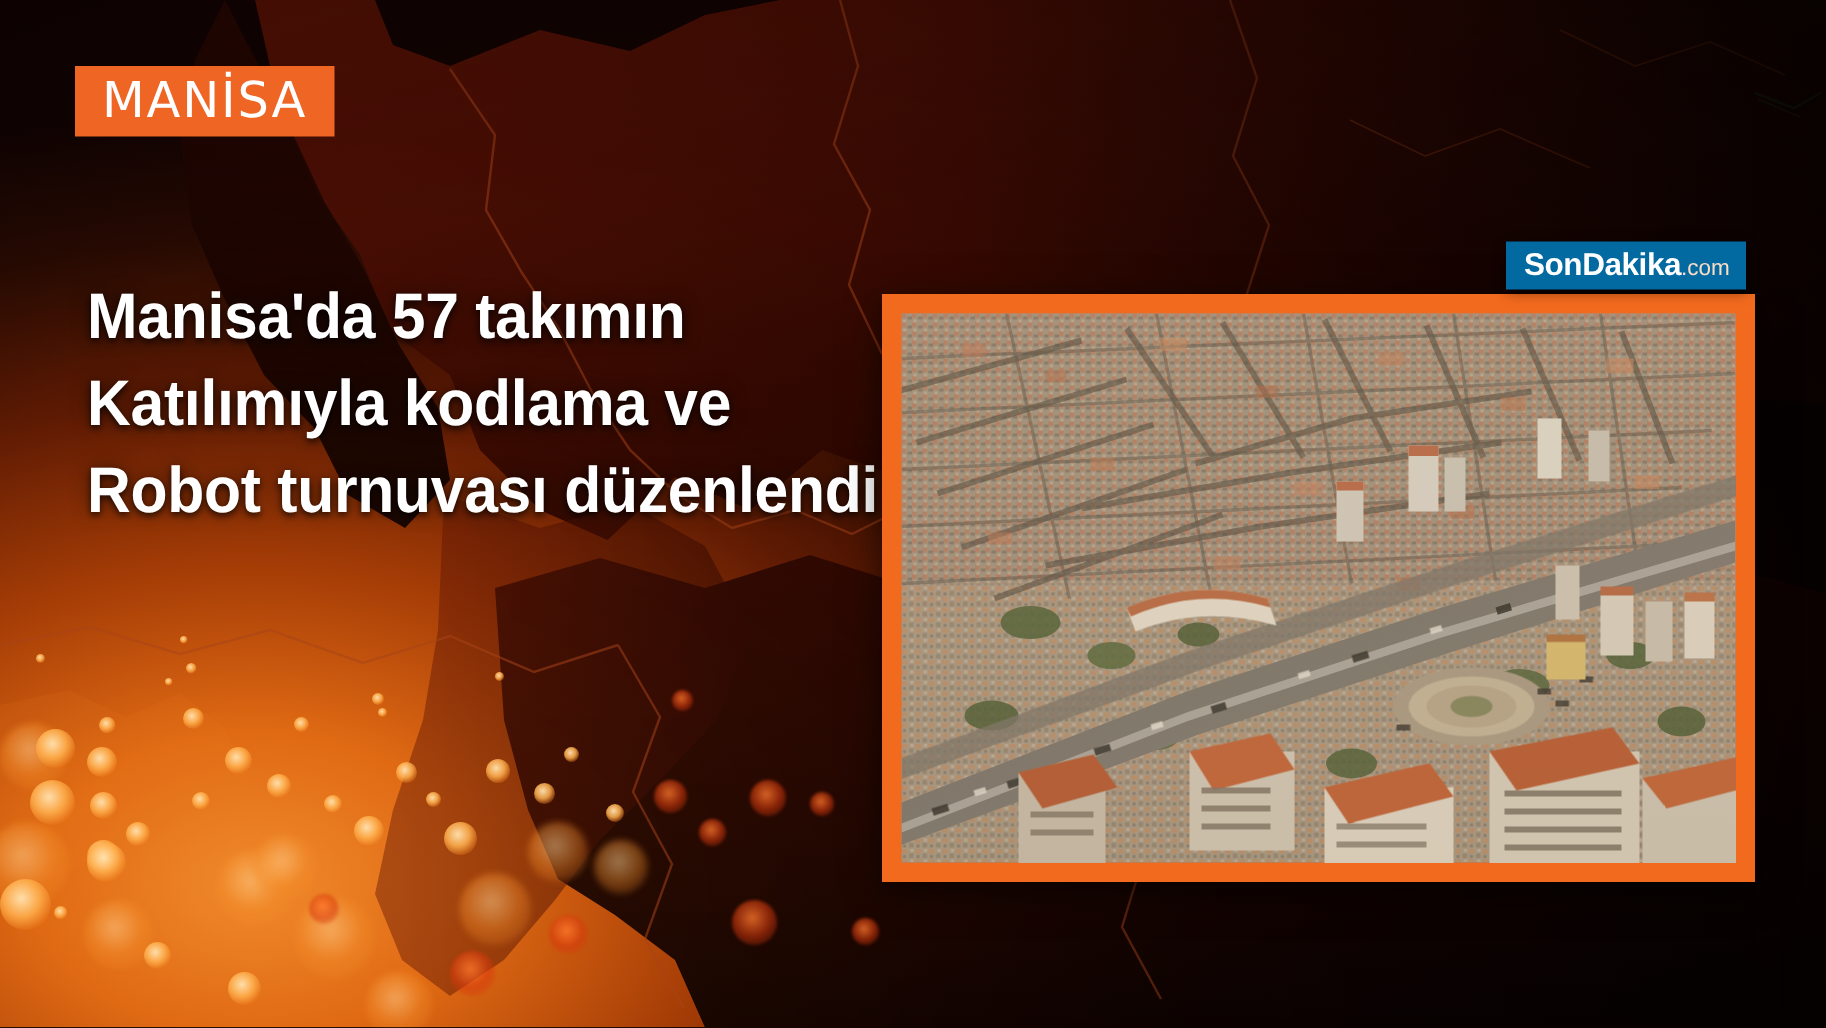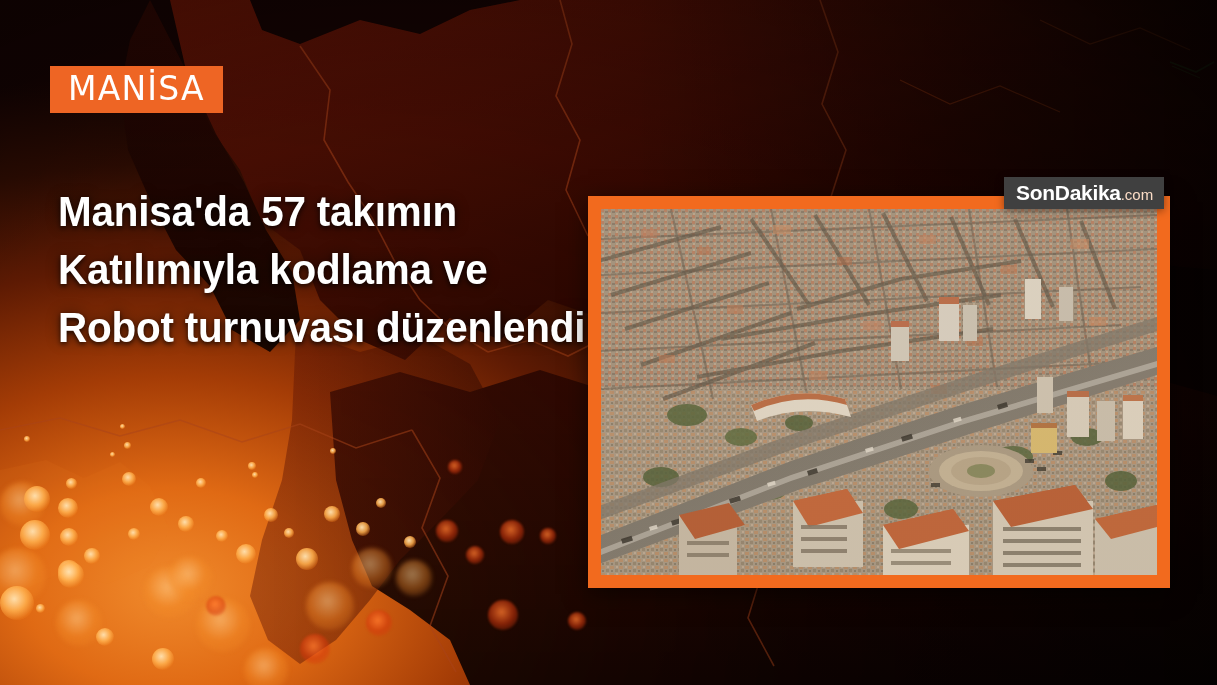--- a/index.html
+++ b/index.html
@@ -67,21 +67,21 @@
     background:
       radial-gradient(ellipse 1100px 760px at 34% 72%, rgba(0,0,0,0) 46%, rgba(0,0,0,0.38) 82%, rgba(0,0,0,0.72) 100%),
       linear-gradient(90deg, rgba(0,0,0,0) 52%, rgba(0,0,0,0.30) 78%, rgba(0,0,0,0.55) 100%);
     pointer-events: none;
   }
 
   
   .badge {
     position: absolute;
     left: 50px;
-    top: 66px;
+    top: 44px;
     padding: 6px 18px 8px 18px;
     background: #ee6524;
     color: #ffffff;
     font-size: 33px;
     line-height: 1;
     letter-spacing: 1.2px;
     font-weight: 400;
     font-family: "DejaVu Sans", sans-serif;
     user-select: none;
   }
@@ -122,22 +122,22 @@
     height: 100%;
     overflow: hidden;
     background: #9a8c7a;
   }
   .photo svg { display: block; width: 100%; height: 100%; }
 
   
   .logo {
     position: absolute;
     left: 1004px;
-    top: 177px;
-    background: #404040;
+    top: 161px;
+    background: #0369a1;
     padding: 5px 11px 6px 12px;
     color: #ffffff;
     font-size: 21px;
     line-height: 1;
     font-weight: bold;
     font-family: "Liberation Sans", sans-serif;
     letter-spacing: -0.3px;
     z-index: 5;
     box-shadow: 0 2px 8px rgba(0,0,0,0.4);
     white-space: nowrap;

